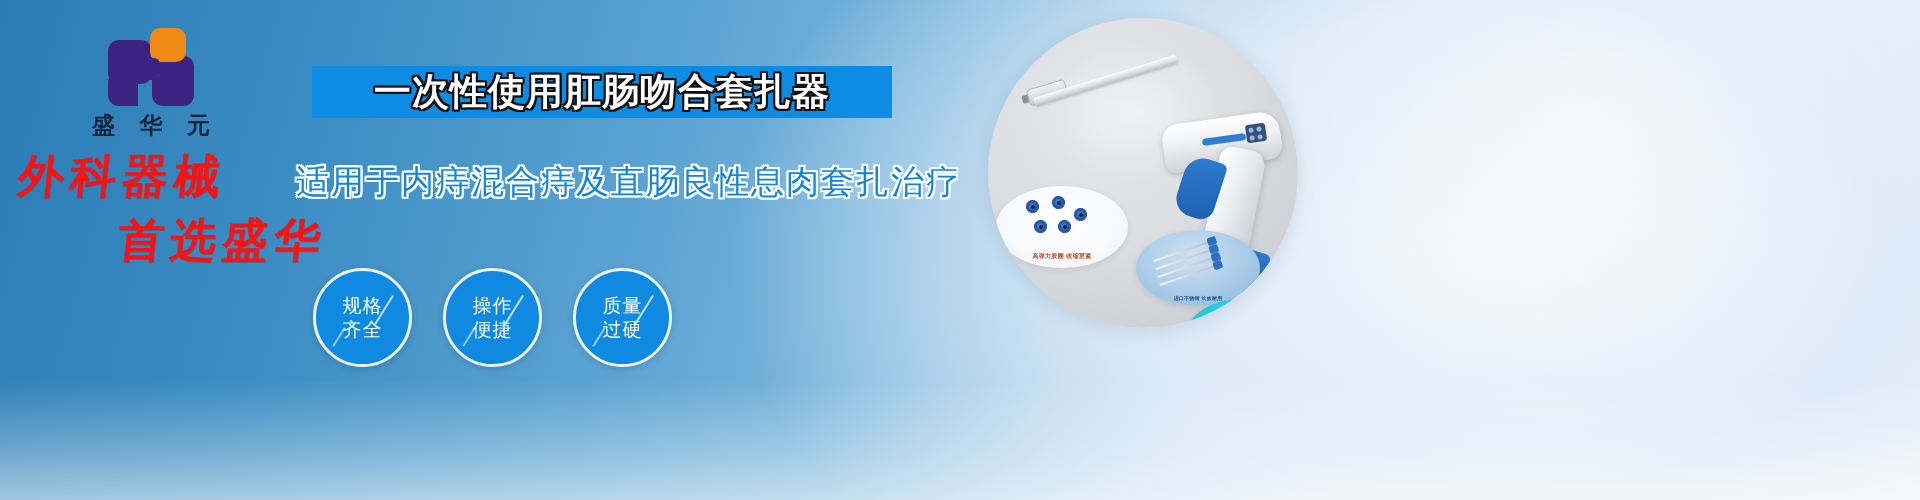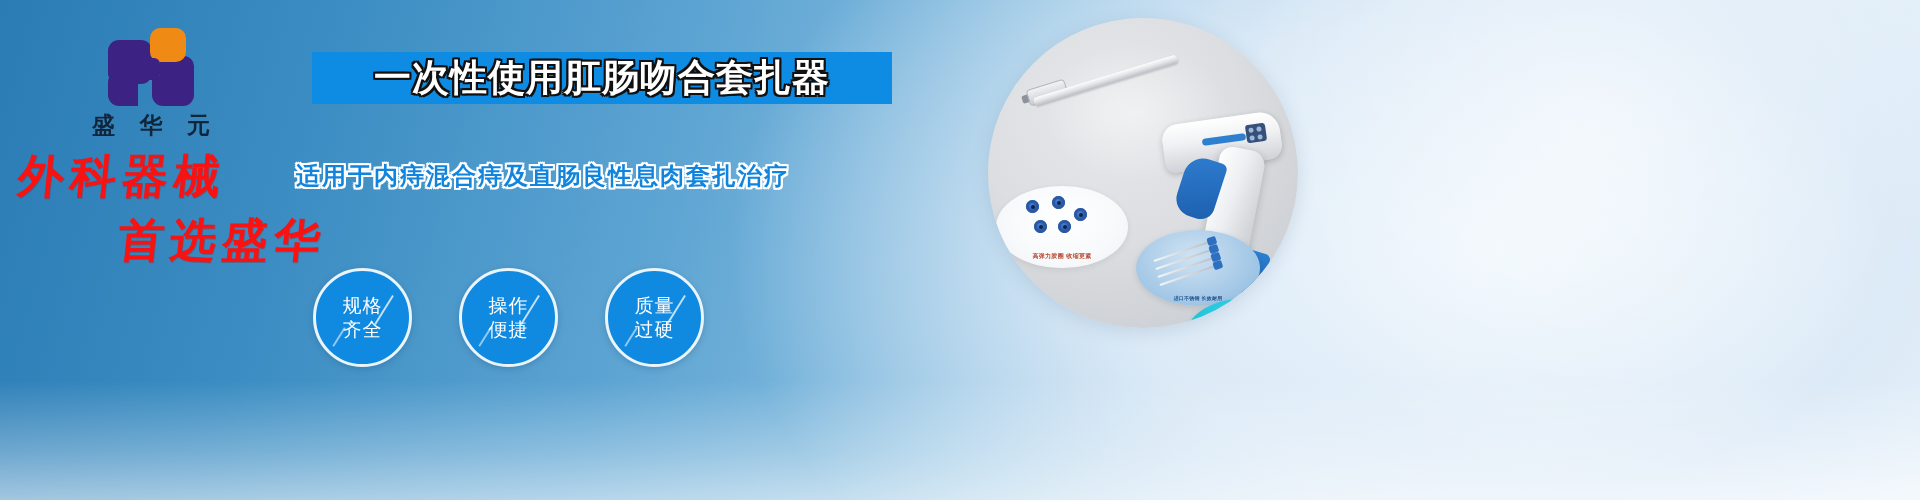--- a/index.html
+++ b/index.html
@@ -42,43 +42,43 @@
 
   
   .slogan{position:absolute;left:18px;top:146px;width:330px;color:#f91212;
     font-family:"DejaVu Serif","Liberation Serif",serif;font-weight:700;
     text-shadow:1px 1px 0 rgba(150,0,0,.25);}
   .slogan .l1{font-size:46px;letter-spacing:6px;transform:skewX(-6deg);display:inline-block;}
   .slogan .l2{font-size:46px;letter-spacing:6px;margin-left:100px;margin-top:2px;transform:skewX(-6deg);display:inline-block;}
 
   
   .titlebar{
-    position:absolute;left:312px;top:52px;width:580px;height:52px;
+    position:absolute;left:312px;top:66px;width:580px;height:52px;
     background:#0e8ce4;display:flex;align-items:center;justify-content:center;
   }
   .titlebar .txt{
     font-size:37px;font-weight:700;color:#ffffff;letter-spacing:1px;white-space:nowrap;
     text-shadow:
       -2px -2px 0 #111, 2px -2px 0 #111, -2px 2px 0 #111, 2px 2px 0 #111,
       0 -2px 0 #111, 0 2px 0 #111, -2px 0 0 #111, 2px 0 0 #111;
     font-family:"DejaVu Sans","Liberation Sans",sans-serif;
   }
 
   
   .subtitle{
     position:absolute;left:296px;top:160px;white-space:nowrap;
-    font-size:24px;font-weight:700;color:#1184dd;letter-spacing:2px;
+    font-size:33px;font-weight:400;color:#1184dd;letter-spacing:2px;
     font-family:"DejaVu Sans","Liberation Sans",sans-serif;
     text-shadow:
       -2px -2px 0 #fff, 2px -2px 0 #fff, -2px 2px 0 #fff, 2px 2px 0 #fff,
       0 -2px 0 #fff, 0 2px 0 #fff, -2px 0 0 #fff, 2px 0 0 #fff;
   }
 
   
-  .circles{position:absolute;left:313px;top:268px;display:flex;gap:47px;}
+  .circles{position:absolute;left:313px;top:268px;display:flex;gap:31px;}
   .circle{
     position:relative;width:93px;height:93px;border-radius:50%;
     background:#1089e0;border:3px solid #eaf4fb;
     box-shadow:0 2px 6px rgba(20,70,120,.25);
     display:flex;flex-direction:column;align-items:center;justify-content:center;
     overflow:hidden;
   }
   .circle .line{font-size:19px;color:#fff;font-weight:400;line-height:1.22;letter-spacing:1px;
     font-family:"DejaVu Sans","Liberation Sans",sans-serif;}
   .circle .slash{

